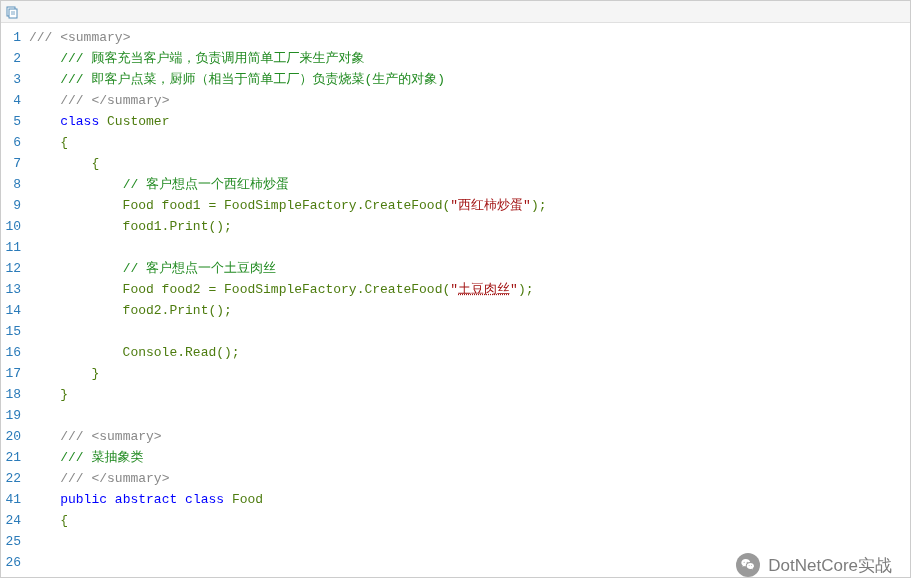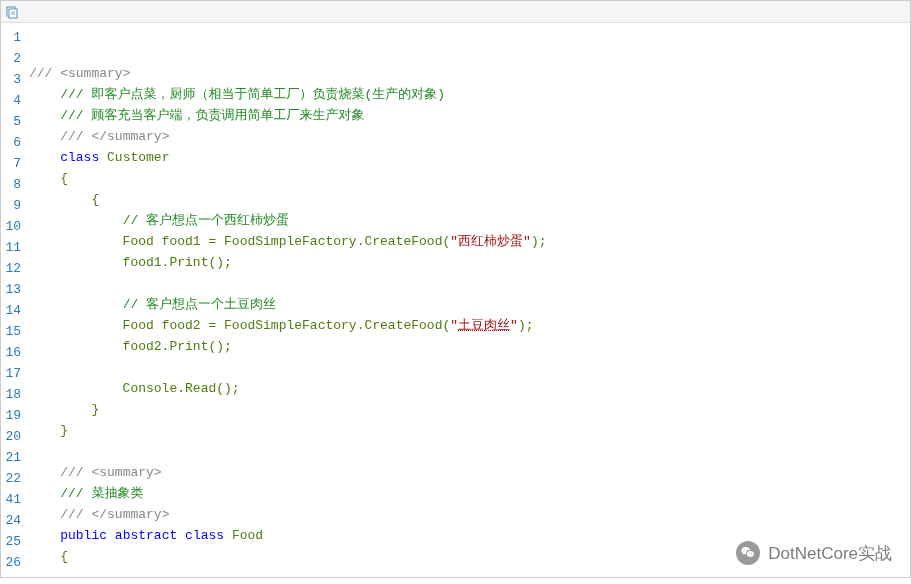--- a/index.html
+++ b/index.html
@@ -39,34 +39,33 @@
     padding: 4px 8px 4px 4px;
     color: #2b7bb9;
     user-select: none;
     line-height: 21px;
     min-width: 28px;
   }
   .code-lines {
     padding: 4px 0 4px 0;
     line-height: 21px;
     flex: 1;
-    margin-top: 36px;
   }
   .line { white-space: pre; height: 21px; }
   .ln { height: 21px; }
   .c-gray { color: #888; }
   .c-green { color: #228B22; }
   .c-blue { color: #0000ff; }
   .c-black { color: #4d7c0f; }
   .c-maroon { color: #a31515; }
   .underline { text-decoration: underline; text-decoration-style: dotted; text-decoration-color: #a31515; text-align: center; }
   .watermark {
     position: absolute;
     right: 18px;
-    bottom: 12px;
+    bottom: 0;
     display: flex;
     align-items: center;
     gap: 8px;
     color: #666;
     font-family: "Microsoft YaHei", sans-serif;
     font-size: 17px;
     opacity: 0.85;
   }
   .wm-icon {
     width: 24px;
@@ -116,22 +115,22 @@
         <div class="ln">20</div>
         <div class="ln">21</div>
         <div class="ln">22</div>
         <div class="ln">41</div>
         <div class="ln">24</div>
         <div class="ln">25</div>
         <div class="ln">26</div>
       </div>
     <div class="code-lines" id="codelines">
         <div class="line"><span class="c-gray">/// </span><span class="c-gray">&lt;summary&gt;</span></div>
+        <div class="line"><span class="c-black">    </span><span class="c-green">/// 顾客充当客户端，负责调用简单工厂来生产对象</span></div>
         <div class="line"><span class="c-black">    </span><span class="c-green">/// 即客户点菜，厨师（相当于简单工厂）负责烧菜(生产的对象)</span></div>
-        <div class="line"><span class="c-black">    </span><span class="c-green">/// 顾客充当客户端，负责调用简单工厂来生产对象</span></div>
         <div class="line"><span class="c-black">    </span><span class="c-gray">/// </span><span class="c-gray">&lt;/summary&gt;</span></div>
         <div class="line"><span class="c-black">    </span><span class="c-blue">class</span><span class="c-black"> Customer</span></div>
         <div class="line"><span class="c-black">    {</span></div>
         <div class="line"><span class="c-black">        {</span></div>
         <div class="line"><span class="c-black">            </span><span class="c-green">// 客户想点一个西红柿炒蛋</span></div>
         <div class="line"><span class="c-black">            Food food1 = FoodSimpleFactory.CreateFood(</span><span class="c-maroon">"</span><span class="c-maroon">西红柿炒蛋</span><span class="c-maroon">"</span><span class="c-black">);</span></div>
         <div class="line"><span class="c-black">            food1.Print();</span></div>
         <div class="line">&nbsp;</div>
         <div class="line"><span class="c-black">            </span><span class="c-green">// 客户想点一个土豆肉丝</span></div>
         <div class="line"><span class="c-black">            Food food2 = FoodSimpleFactory.CreateFood(</span><span class="c-maroon">"</span><span class="c-maroon underline">土豆肉丝</span><span class="c-maroon">"</span><span class="c-black">);</span></div>

